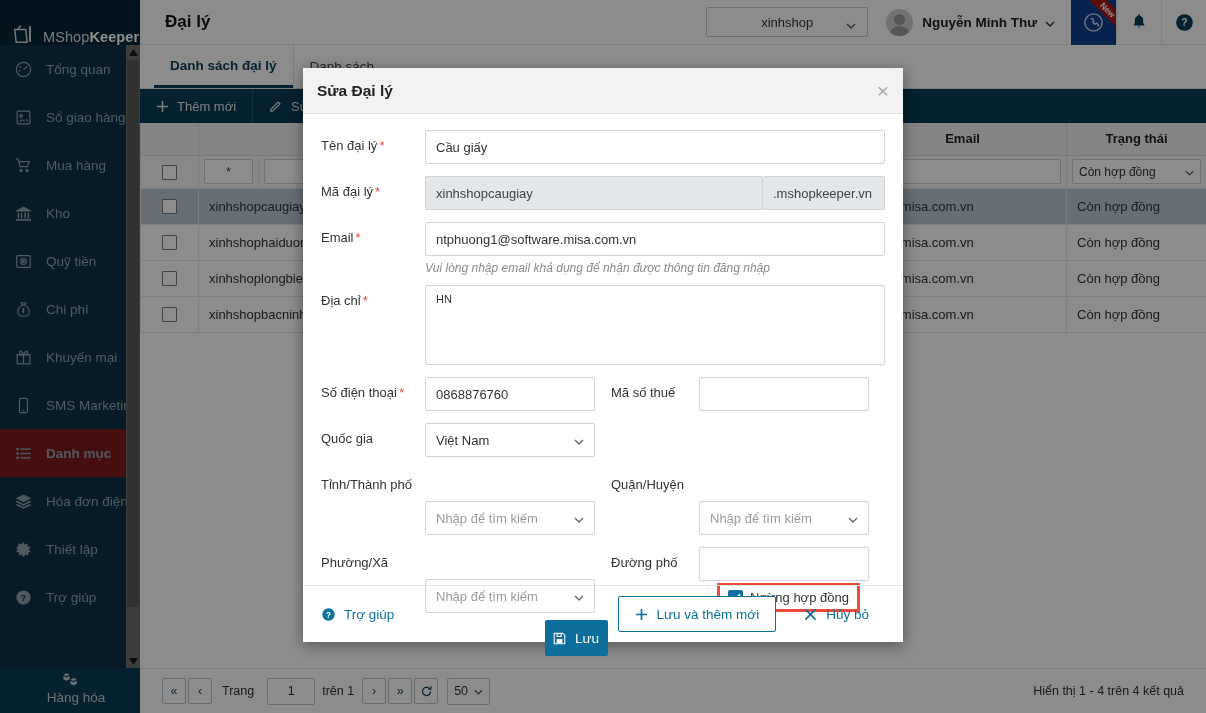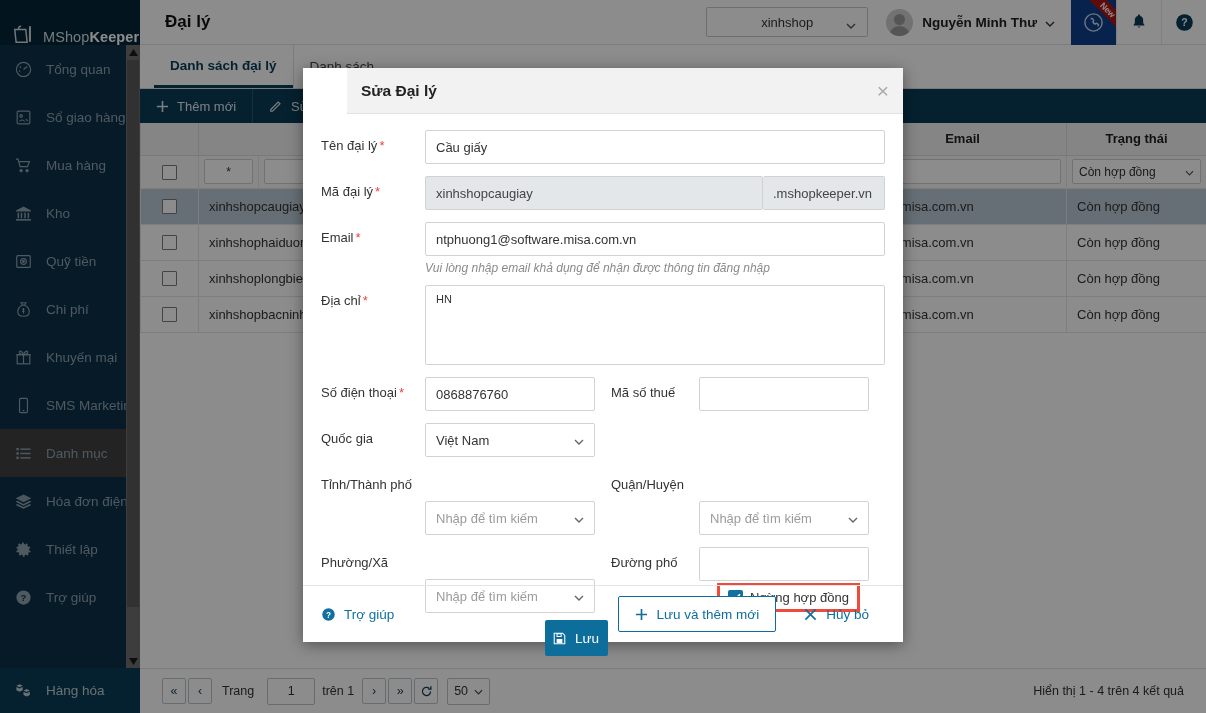--- a/index.html
+++ b/index.html
@@ -33,21 +33,21 @@
     width: 140px; height: 623px; overflow: hidden;
     background: #0b3048;
   }
   .nav-item {
     display: flex; align-items: center;
     height: 48px; padding-left: 12px;
     color: #8fa3b0; font-size: 13.5px;
     white-space: nowrap; overflow: hidden;
     cursor: pointer;
   }
-  .nav-item.active { background: #404040; }
+  .nav-item.active { background: #7f1d1d; font-weight: bold; }
   .nav-item .nav-ico {
     width: 22px; height: 22px; margin-right: 12px; flex: none;
     display: flex; align-items: center; justify-content: center;
     color: #8fa3b0;
   }
   .nav-item .nav-label { overflow: hidden; }
 
   
   #side-scrollbar {
     position: absolute; left: 126px; top: 45px;
@@ -61,21 +61,21 @@
   #side-scrollbar .arrow-up { top: 0; }
   #side-scrollbar .arrow-down { bottom: 0; }
   #side-scrollbar .thumb {
     position: absolute; left: 1px; top: 15px;
     width: 12px; height: 547px; background: #5a5a5a;
   }
 
   #nav-bottom {
     position: absolute; left: 0; bottom: 0; width: 140px; height: 45px;
     background: #0a3b56; display: flex; align-items: center; padding-left: 12px;
-    color: #c3ced6; font-size: 13.5px;
+    color: #c3ced6; font-size: 13.5px; flex-direction: column;
   }
   #nav-bottom .nav-ico { width: 22px; height: 22px; margin-right: 12px; flex:none;
     display:flex; align-items:center; justify-content:center; color:#c3ced6;}
 
   
   #header {
     position: absolute; left: 140px; top: 0;
     width: 1066px; height: 45px;
     background: #ffffff; border-bottom: 1px solid #e3e3e3;
     display: flex; align-items: center;
@@ -189,21 +189,21 @@
     position: absolute; left: 0; top: 0; width: 1206px; height: 713px;
     background: rgba(0,0,0,0.45); z-index: 50;
   }
   #modal {
     position: absolute; left: 303px; top: 68px;
     width: 600px; height: 574px; background: #fff;
     z-index: 60; box-shadow: 0 3px 14px rgba(0,0,0,.4);
   }
   #modal-head {
     height: 46px; background: #f2f2f2; border-bottom: 1px solid #e2e2e2;
-    display: flex; align-items: center; padding: 0 14px; margin-left: 44px;
+    display: flex; align-items: center; padding: 0 14px;
   }
   #modal-title { font-size: 15.5px; font-weight: bold; color: #222; }
   #modal-close { margin-left: auto; color: #aaa; font-size: 21px; cursor: pointer; line-height: 1; }
 
   #modal-body { padding: 16px 18px 0 18px; position: relative; height: 471px; }
   .frow { display: flex; align-items: flex-start; margin-bottom: 12px; }
   .flabel {
     width: 104px; flex: none; font-size: 13px; color: #333;
     padding-top: 8px; line-height: 16px;
   }

